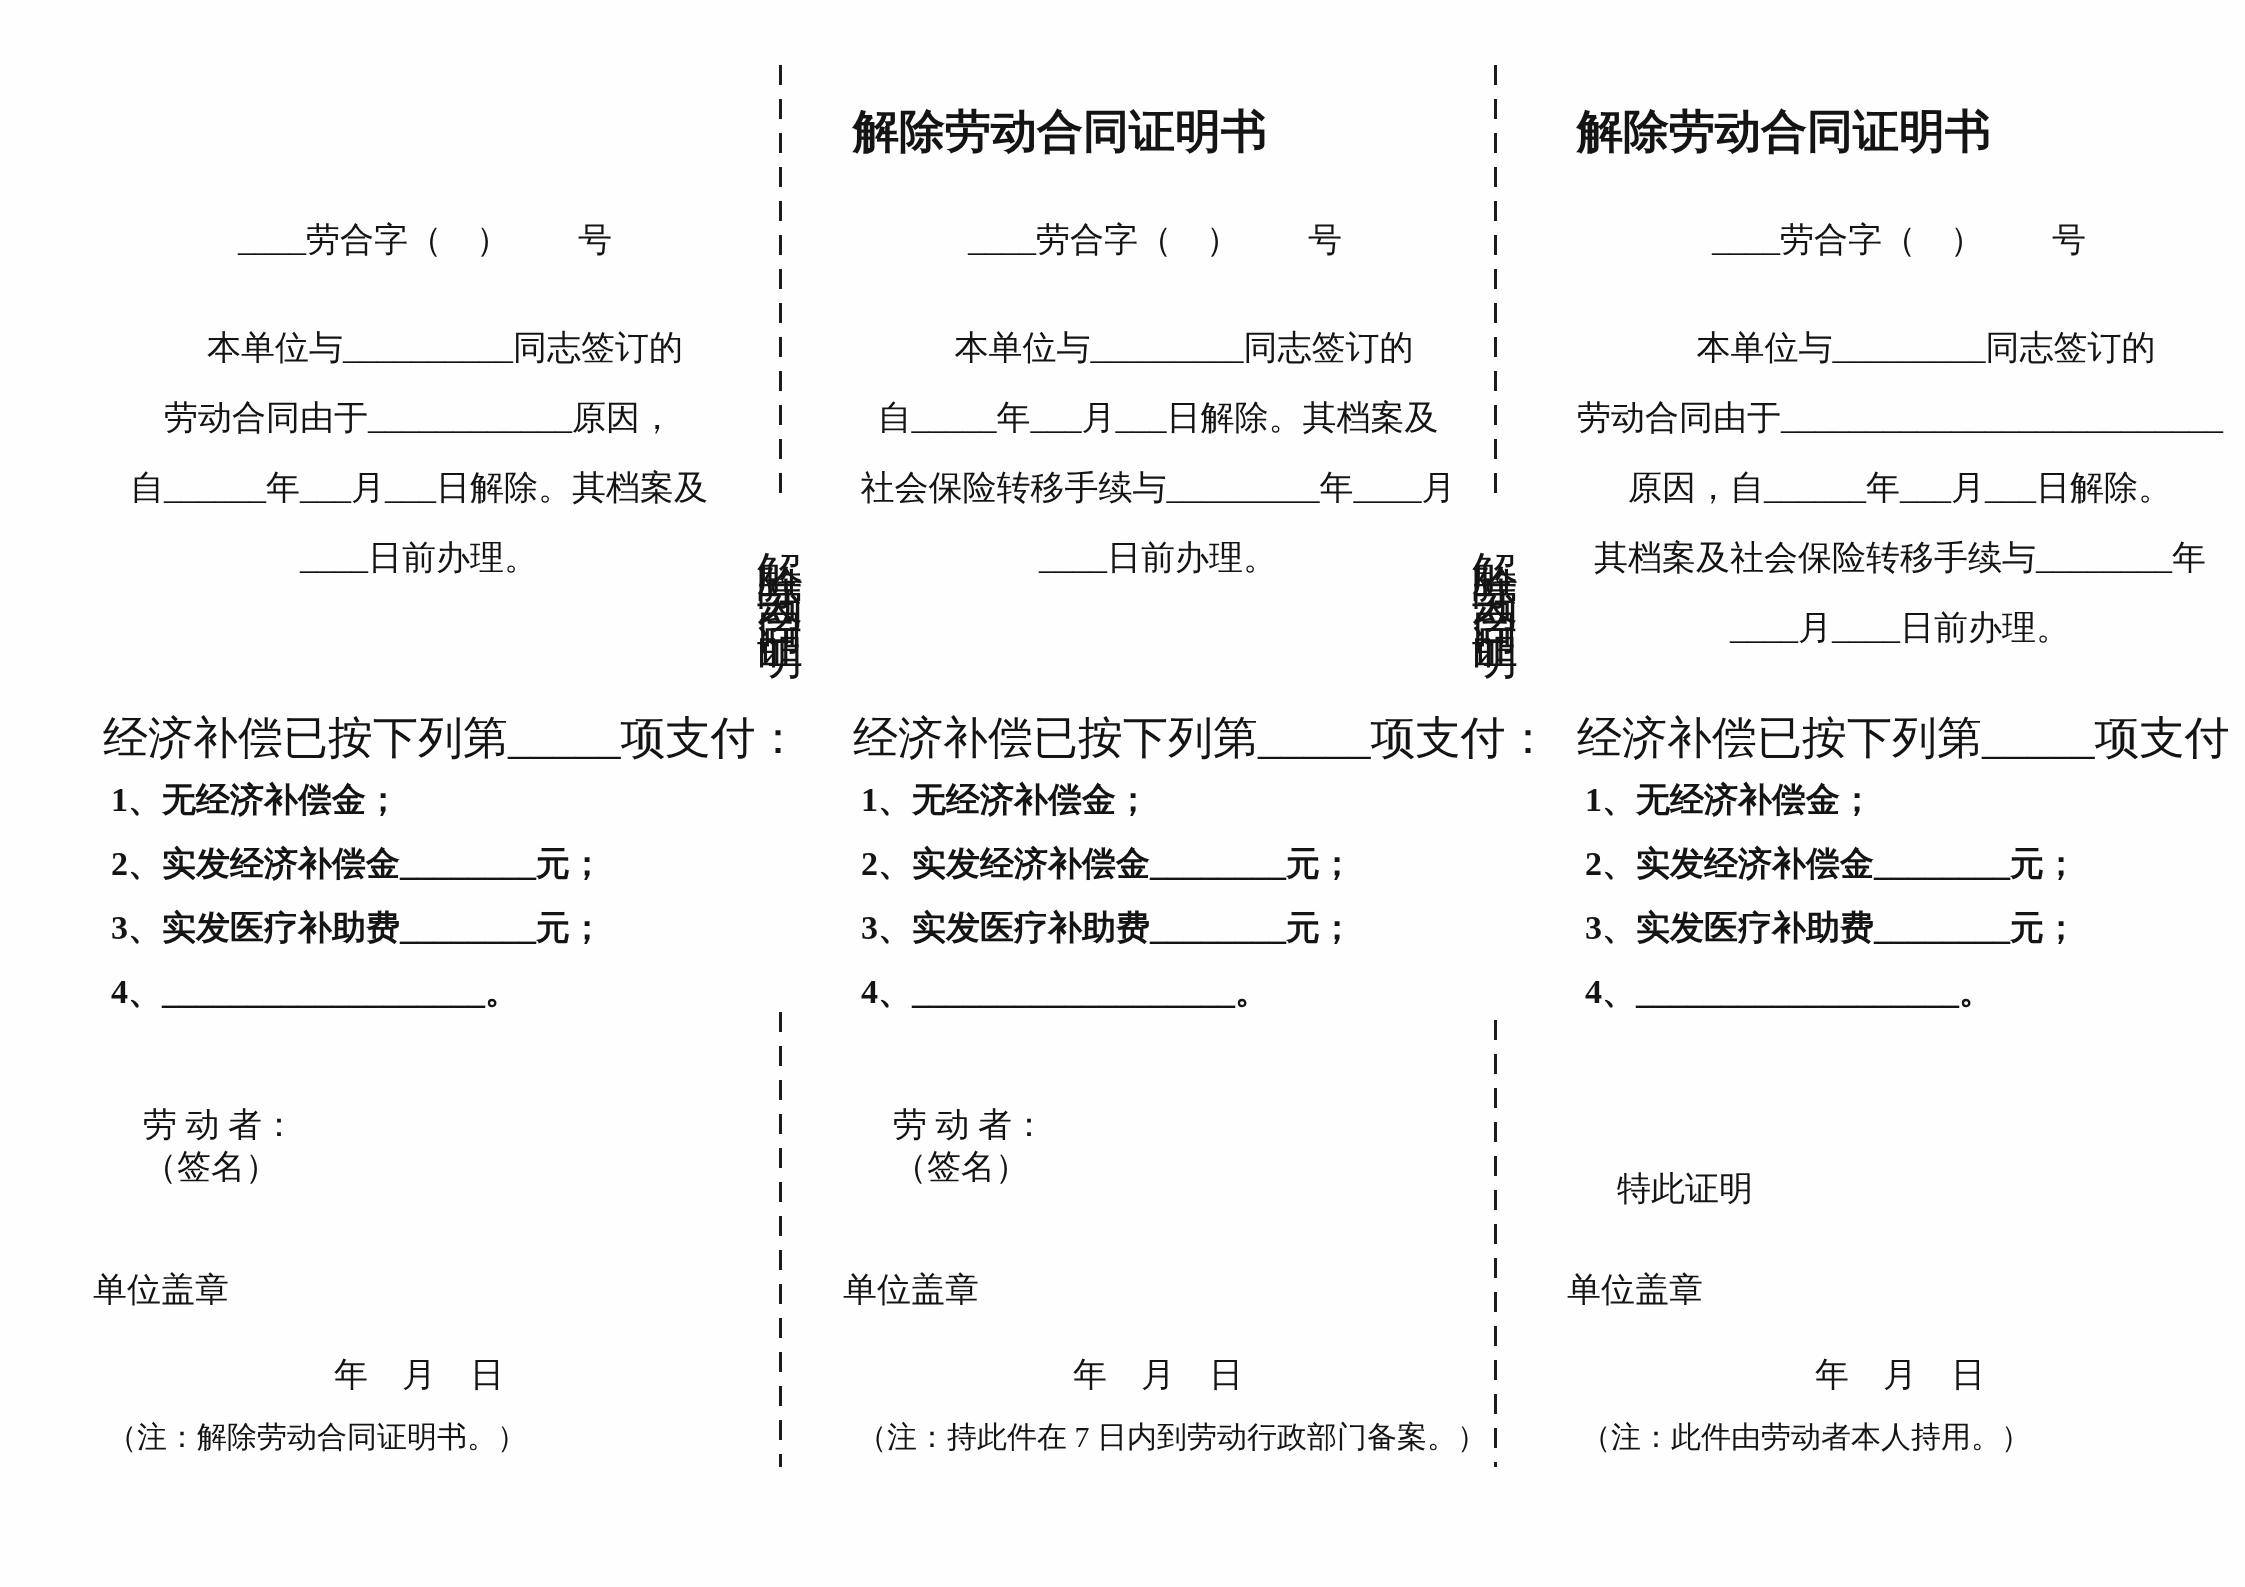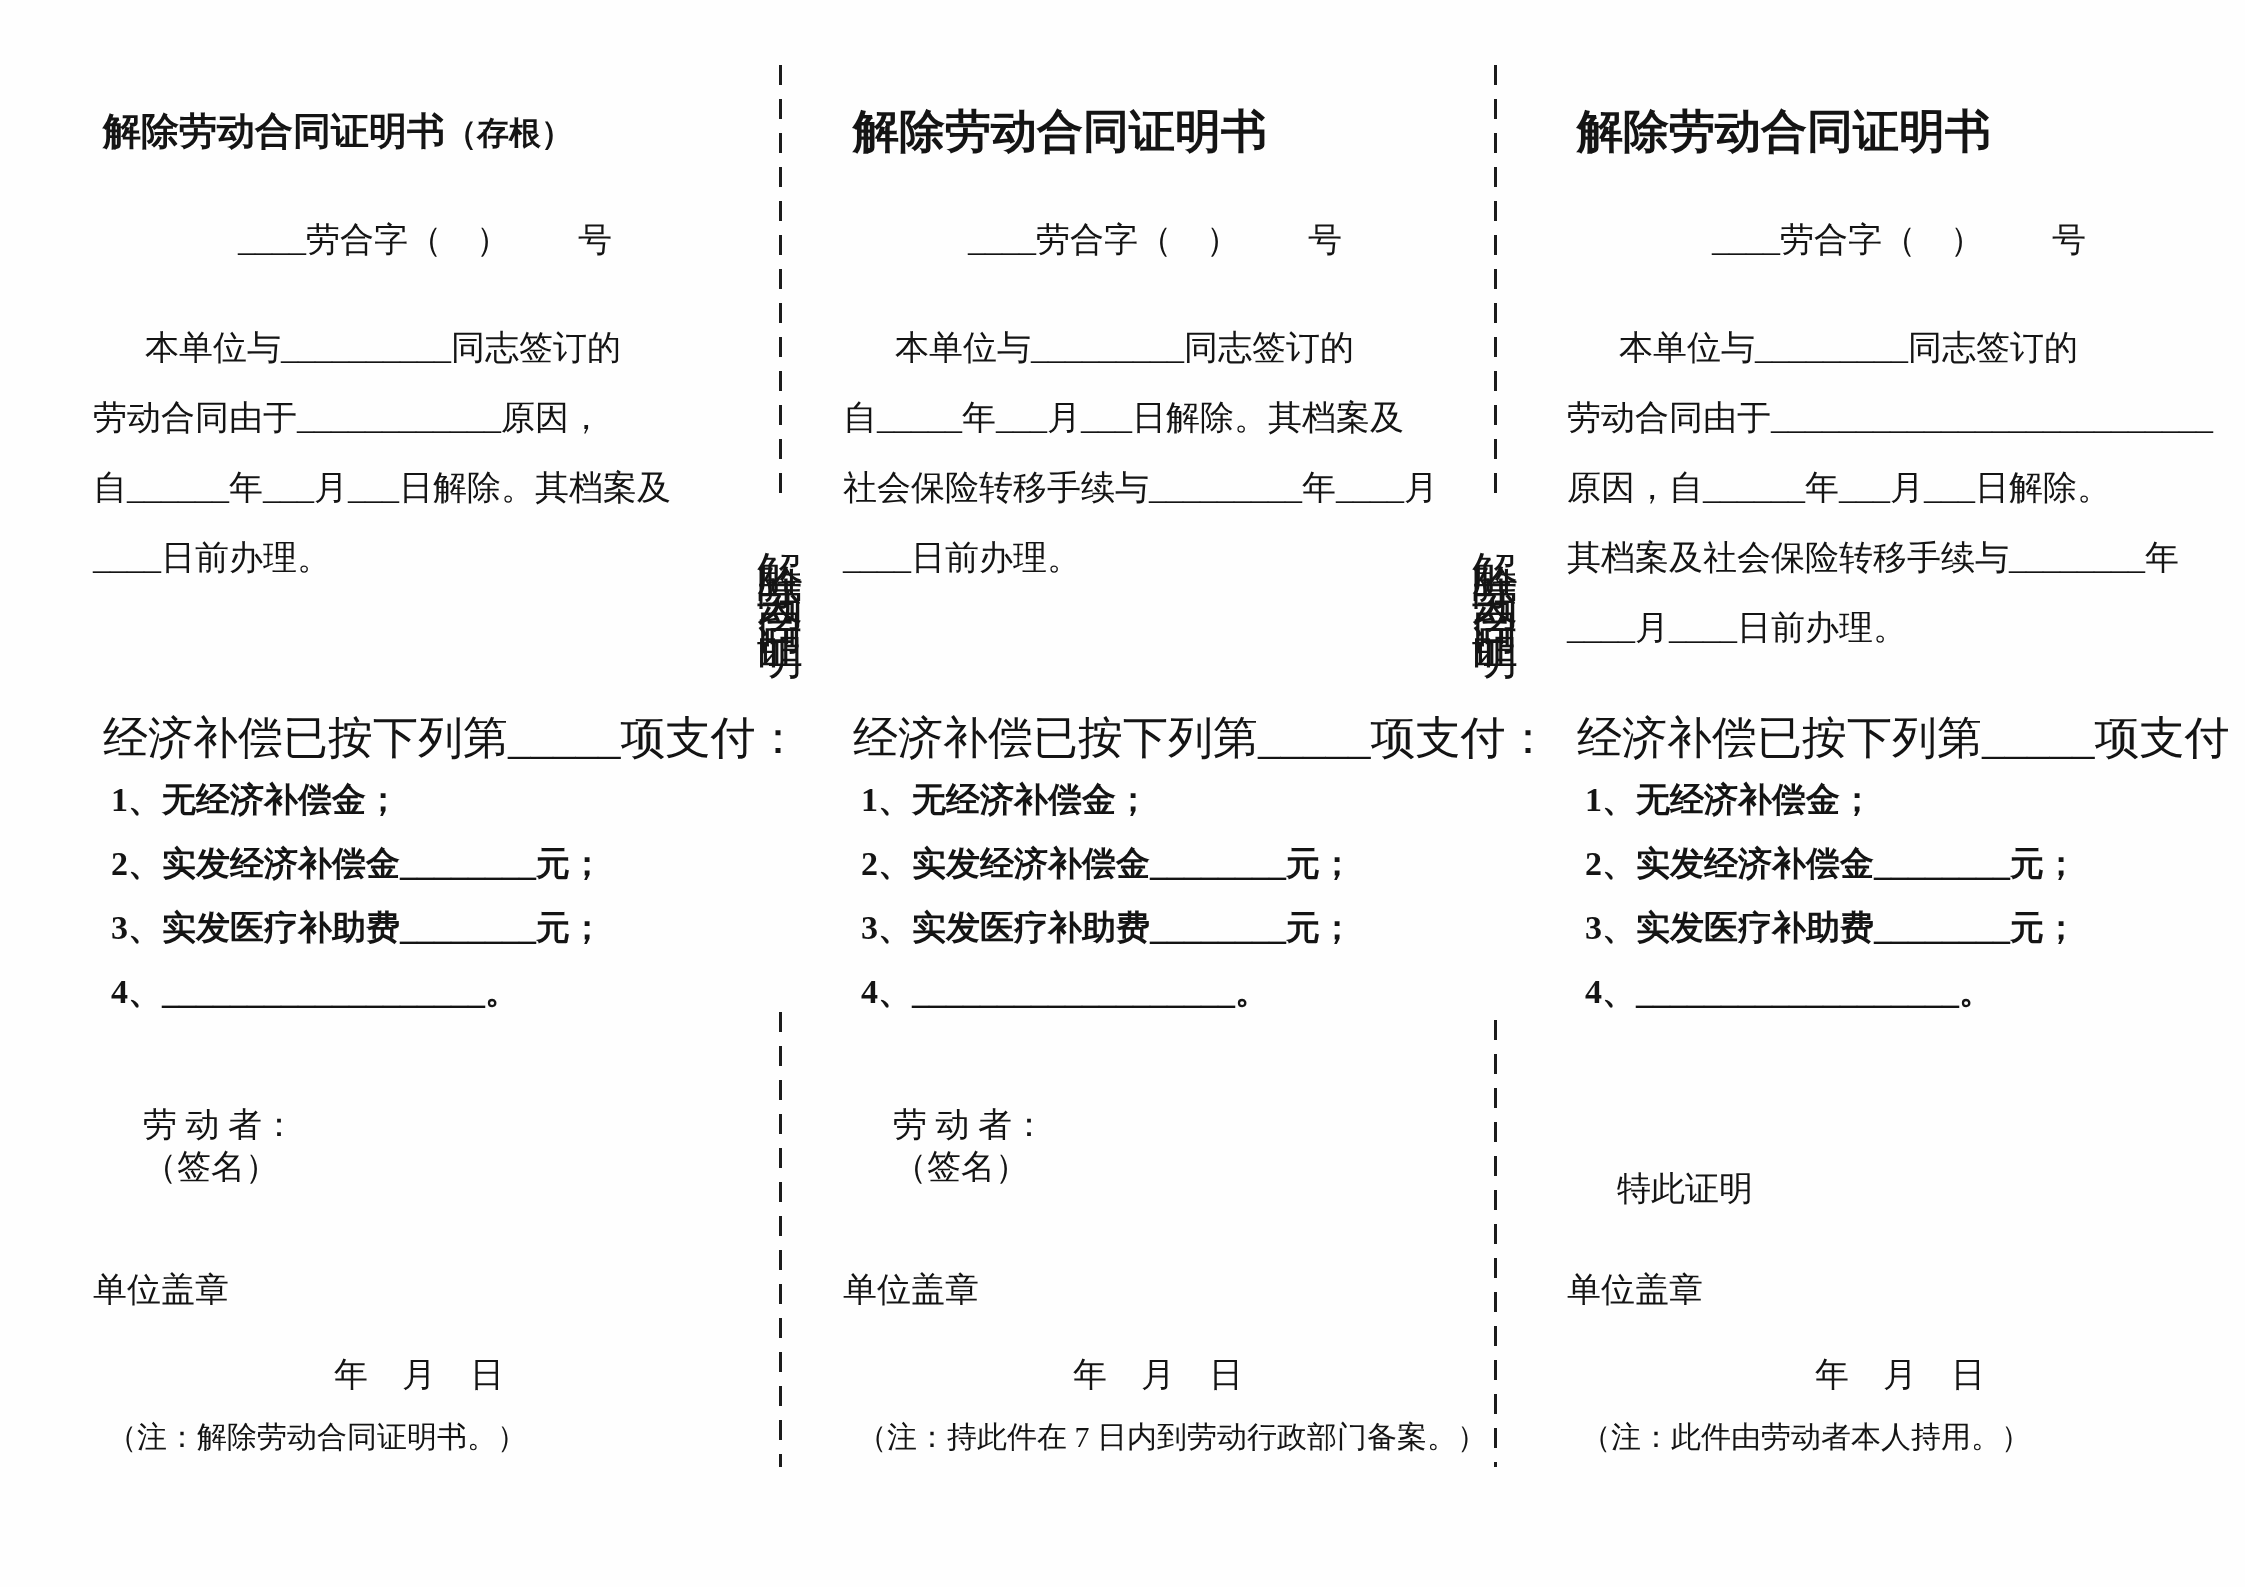--- a/index.html
+++ b/index.html
@@ -26,21 +26,21 @@
   }
   #copy1 .title { font-size: 38px; }
   .title .suffix { font-size: 32px; font-weight: bold; }
 
   .ref {
     position: absolute; top: 220px; left: 0; right: 0;
     padding-left: 145px; line-height: 40px; font-size: 34px; white-space: pre;
   }
   #copy2 .ref { padding-left: 125px; }
 
-  .para { position: absolute; top: 313px; left: 0; right: 0; }
+  .para { position: absolute; top: 313px; left: 0; right: 0; text-align: center; }
   .pline { line-height: 70px; font-size: 34px; white-space: pre; }
   .pline.indent { text-indent: 52px; }
 
   .comp { position: absolute; top: 713px; left: 10px; line-height: 50px; font-size: 45px; white-space: pre; }
 
   .items { position: absolute; top: 768px; left: 18px; font-weight: bold; }
   .item { line-height: 64px; font-size: 34px; white-space: pre; }
 
   .sig { position: absolute; top: 1104px; left: 50px; }
   .sig div { line-height: 42px; font-size: 34px; white-space: pre; }
@@ -67,21 +67,20 @@
   }
   #label1 { left: 751px; }
   #label2 { left: 1466px; }
 </style>
 </head>
 <body>
 
 <div class="page">
 
   <section class="copy" id="copy1">
-    <h1 class="title"><span>解除劳动合同证明书</span><span class="suffix">（存根）</span></h1>
     <div class="ref">____劳合字（　）　　号</div>
     <div class="para">
       <div class="pline indent">本单位与__________同志签订的</div>
       <div class="pline">劳动合同由于____________原因，</div>
       <div class="pline">自______年___月___日解除。其档案及</div>
       <div class="pline">____日前办理。</div>
     </div>
     <div class="comp">经济补偿已按下列第_____项支付：</div>
     <div class="items">
       <div class="item">1、无经济补偿金；</div>

